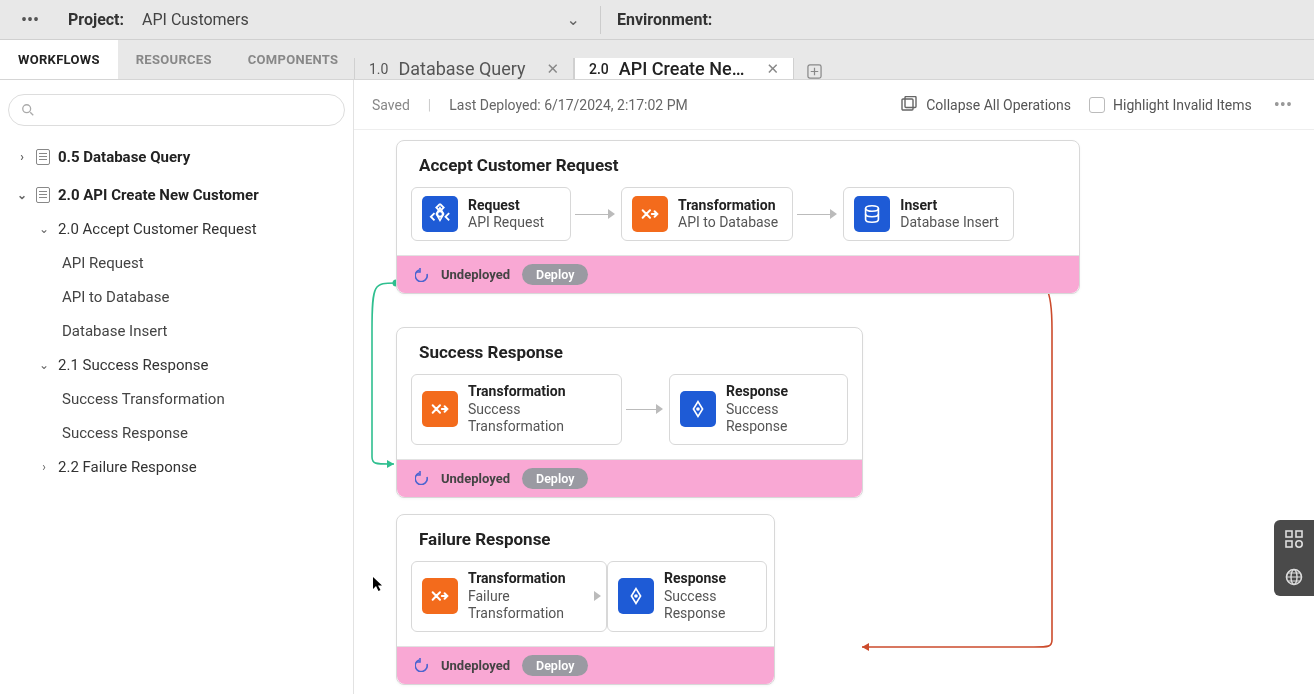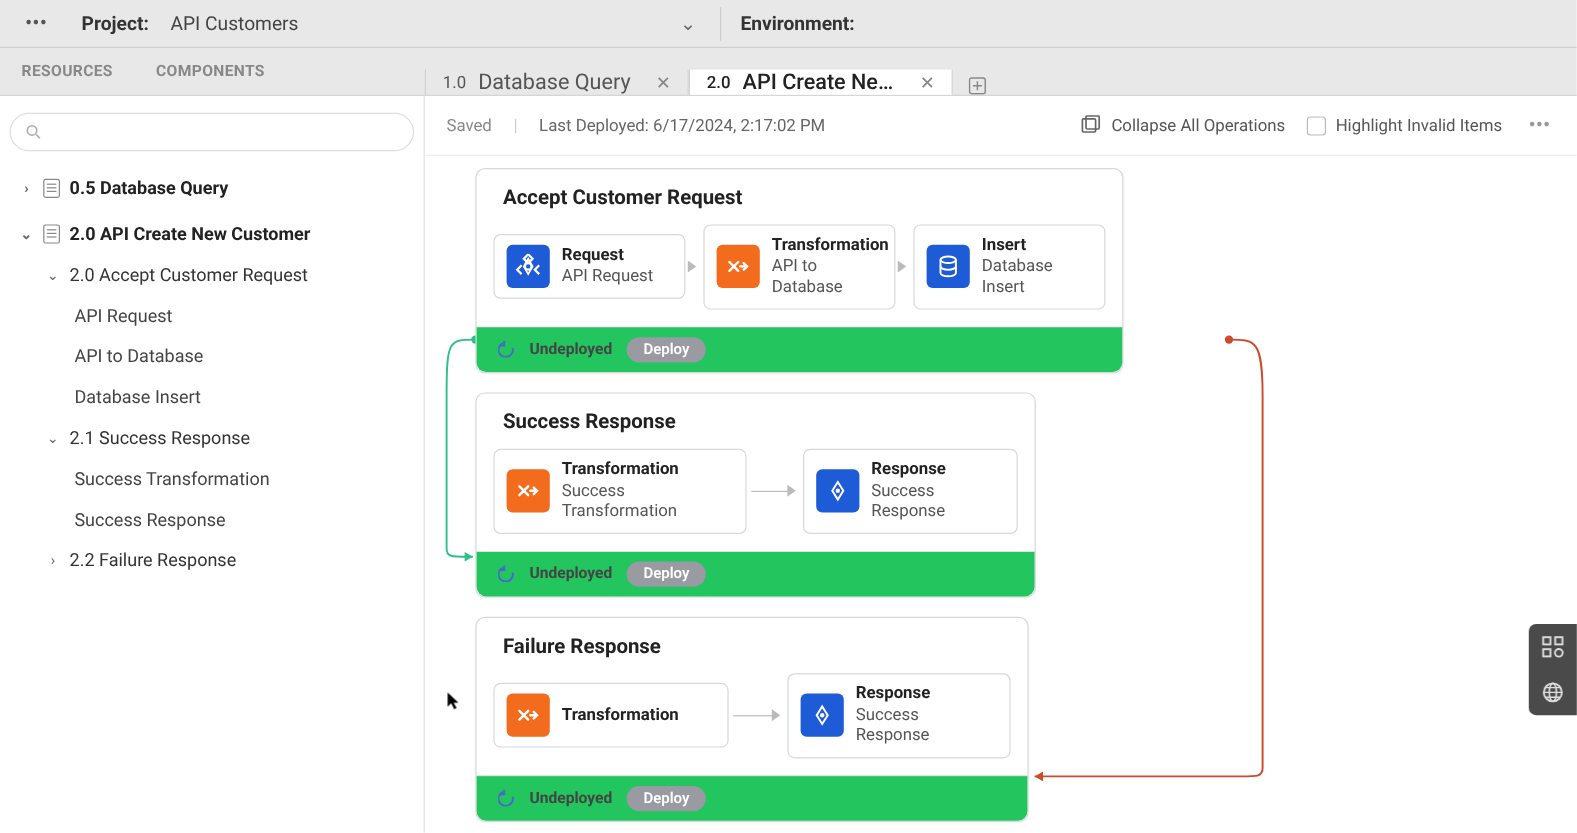--- a/index.html
+++ b/index.html
@@ -62,21 +62,21 @@
   .step .ic svg { width: 22px; height: 22px; }
   .ic-blue { background: #1e5bd6; }
   .ic-orange { background: #f36b1c; }
   .ic-db { background: #1e5bd6; }
   .step .txt .t1 { font-weight: 700; font-size: 14px; color: #222; line-height: 1.25; }
   .step .txt .t2 { font-size: 14px; color: #555; line-height: 1.25; }
   .arrow-gap { width: 50px; display: flex; align-items: center; justify-content: center; position: relative; }
   .arrow-gap::before { content: ""; position: absolute; left: 4px; right: 12px; top: 50%; border-top: 1.5px solid #bbb; }
   .arrow-gap::after { content: ""; position: absolute; right: 6px; top: 50%; width: 0; height: 0; border-left: 7px solid #bbb; border-top: 5px solid transparent; border-bottom: 5px solid transparent; transform: translateY(-50%); }
 
-  .op-footer { background: #22c55e; border-top: 1px solid #e2e2e2; border-radius: 0 0 8px 8px; padding: 8px 18px; display: flex; align-items: center; gap: 12px; font-size: 13px; }
+  .op-footer { background: #f9a8d4; border-top: 1px solid #e2e2e2; border-radius: 0 0 8px 8px; padding: 8px 18px; display: flex; align-items: center; gap: 12px; font-size: 13px; }
   .op-footer .undep-ic { color: #4a64d0; display: inline-flex; }
   .op-footer .undep-txt { font-weight: 700; color: #444; }
   .op-footer .deploy-btn { background: #9a9aa2; color: #fff; border-radius: 12px; padding: 3px 14px; font-size: 12.5px; font-weight: 600; cursor: pointer; }
 
   .side-float { position: absolute; right: 0; top: 520px; background: #4a4a4a; border-radius: 6px 0 0 6px; display: flex; flex-direction: column; }
   .side-float .fbtn { width: 40px; height: 38px; display: flex; align-items: center; justify-content: center; color: #ddd; cursor: pointer; }
   .side-float .fbtn svg { width: 20px; height: 20px; }
 
   .cursor-ptr { position: absolute; left: 372px; top: 576px; font-size: 14px; color: #000; pointer-events: none; }
 </style>
@@ -91,20 +91,21 @@
     <span class="proj-chev">⌄</span>
   </div>
   <div class="sep"></div>
   <div class="env">
     <span class="env-label">Environment:</span>
   </div>
 </div>
 
 <div class="tabrow">
   <div class="navtabs">
+    <div class="navtab active">WORKFLOWS</div>
     <div class="navtab">RESOURCES</div>
     <div class="navtab">COMPONENTS</div>
   </div>
   <div class="filetabs">
     <div class="filetab">
       <span class="ver">1.0</span>
       <span class="nm">Database Query</span>
       <span class="cls">✕</span>
     </div>
     <div class="filetab active">
@@ -197,21 +198,21 @@
 
         <path d="M 42 153 C 20 153, 18 153, 18 200 L 18 327 C 18 334, 22 334, 36 334 L 40 334" fill="none" stroke="#2fbf8f" stroke-width="1.6"></path>
         <polygon points="40,334 33,330 33,338" fill="#2fbf8f"></polygon>
         <circle cx="42" cy="153" r="3.5" fill="#2fbf8f"></circle>
 
         <path d="M 670 153 C 692 153, 698 153, 698 200 L 698 510 C 698 517, 694 517, 680 517 L 508 517" fill="none" stroke="#cc4b2c" stroke-width="1.6"></path>
         <polygon points="508,517 515,513 515,521" fill="#cc4b2c"></polygon>
         <circle cx="670" cy="153" r="3.5" fill="#cc4b2c"></circle>
       </svg>
 
-      <div class="opbox" style="left:42px; top:10px; width:540px;">
+      <div class="opbox" style="left:42px; top:10px; width:684px;">
         <div class="op-title">Accept Customer Request</div>
         <div class="op-body">
           <div class="step">
             <div class="ic ic-blue">
               <svg viewBox="0 0 24 24">
                   <path d="M12 2 L16 6 L12 10 M12 2 L8 6 L12 10 M6 12 L2 16 L6 20 M22 12 L18 16 L22 20" stroke="#fff" stroke-width="2" fill="none" transform="translate(0,-1) scale(1)"></path>
                   <circle cx="12" cy="12" r="3" fill="none" stroke="#fff" stroke-width="2"></circle>
                   <path d="M12 5l4 7-4 7-4-7z" fill="none" stroke="#fff" stroke-width="1.6"></path>
                 </svg>
             </div>
@@ -292,31 +293,32 @@
               <svg width="14" height="14" viewBox="0 0 14 14">
                 <path d="M4 2 A6 6 0 1 0 12 6" fill="none" stroke="#4a64d0" stroke-width="1.6"></path>
                 <path d="M4 0 L4 4 L0 4" fill="none" stroke="#4a64d0" stroke-width="1.6" transform="translate(1,0)"></path>
               </svg>
             </span>
           <span class="undep-txt">Undeployed</span>
           <span class="deploy-btn">Deploy</span>
         </div>
       </div>
 
-      <div class="opbox" style="left:42px; top:384px; width:461px;">
+      <div class="opbox" style="left:42px; top:384px; width:379px;">
         <div class="op-title">Failure Response</div>
         <div class="op-body">
           <div class="step" style="min-width:196px;">
             <div class="ic ic-orange">
               <svg viewBox="0 0 24 24">
                   <path d="M4 8 L12 16 M4 16 L12 8 M14 12 L20 12 M17 9 L20 12 L17 15" stroke="#fff" stroke-width="2.2" fill="none" stroke-linecap="round"></path>
                 </svg>
             </div>
             <div class="txt">
                 <div class="t1">Transformation</div>
+                <div class="t2">Failure Transformation</div>
               </div>
           </div>
           <div class="arrow-gap"></div>
           <div class="step">
             <div class="ic ic-blue">
               <svg viewBox="0 0 24 24">
                   <path d="M12 4l5 8-5 8-5-8z" fill="none" stroke="#fff" stroke-width="1.8"></path>
                   <circle cx="12" cy="12" r="2" fill="#fff"></circle>
                 </svg>
             </div>

